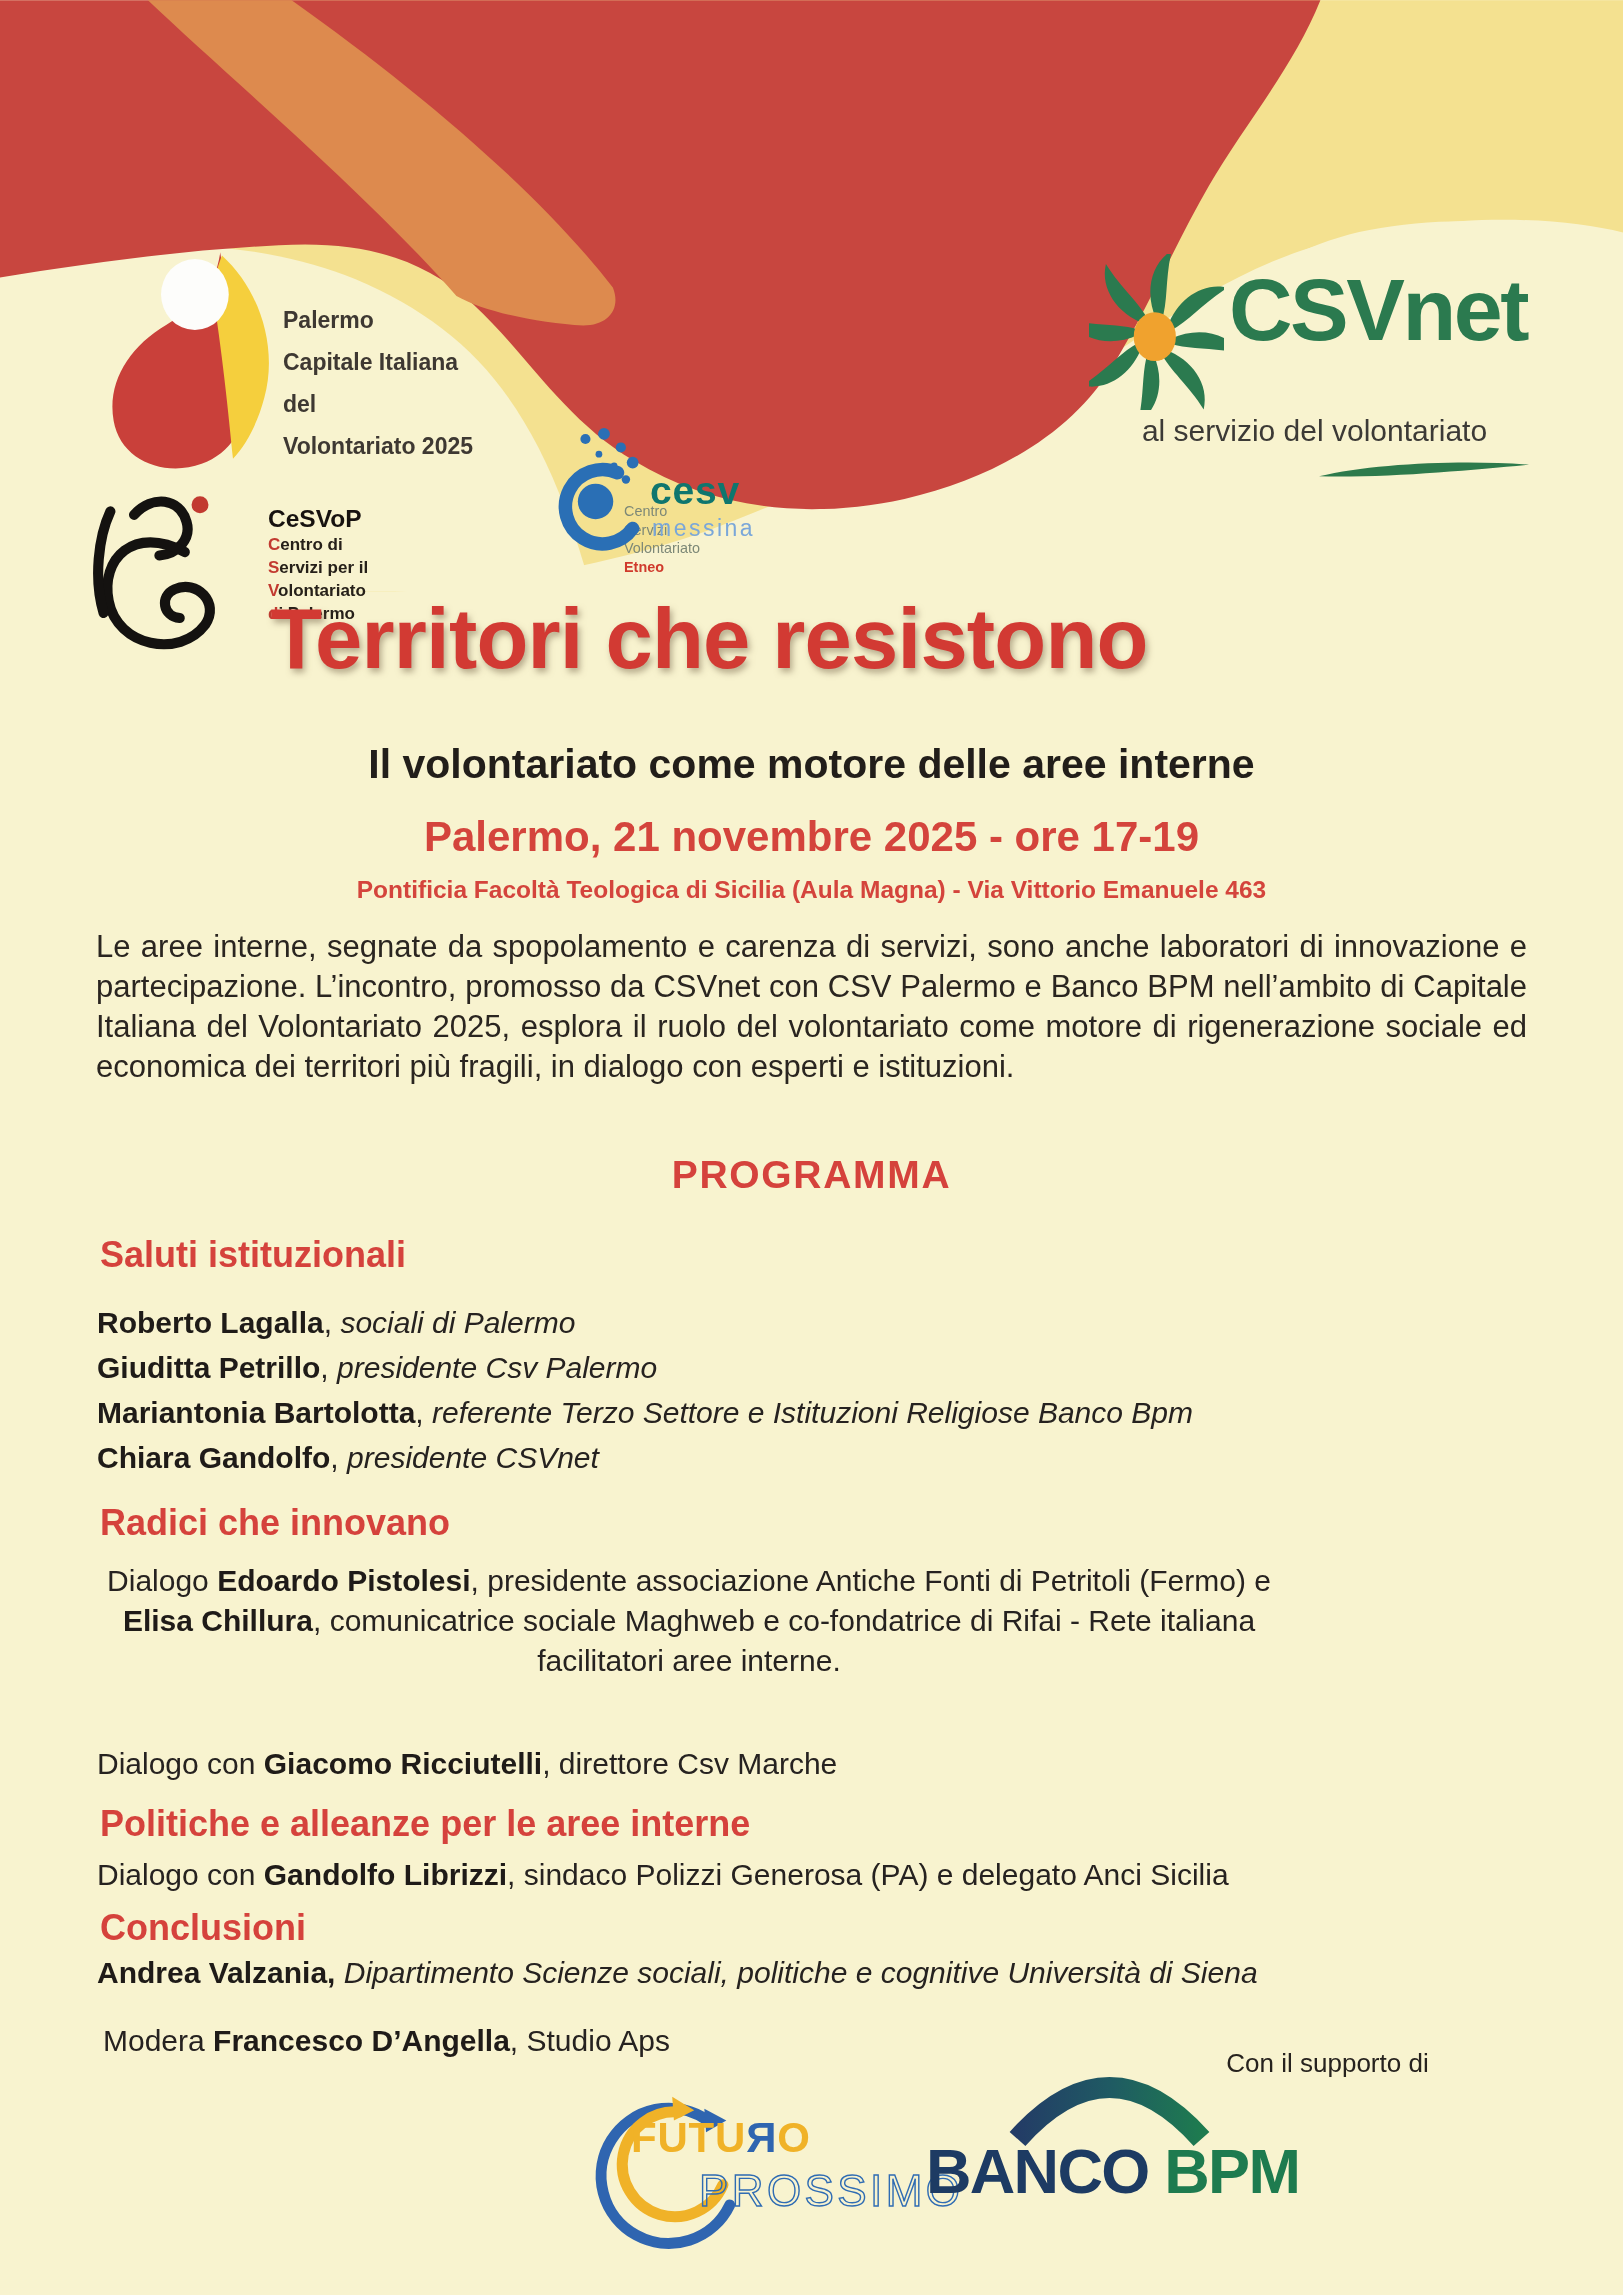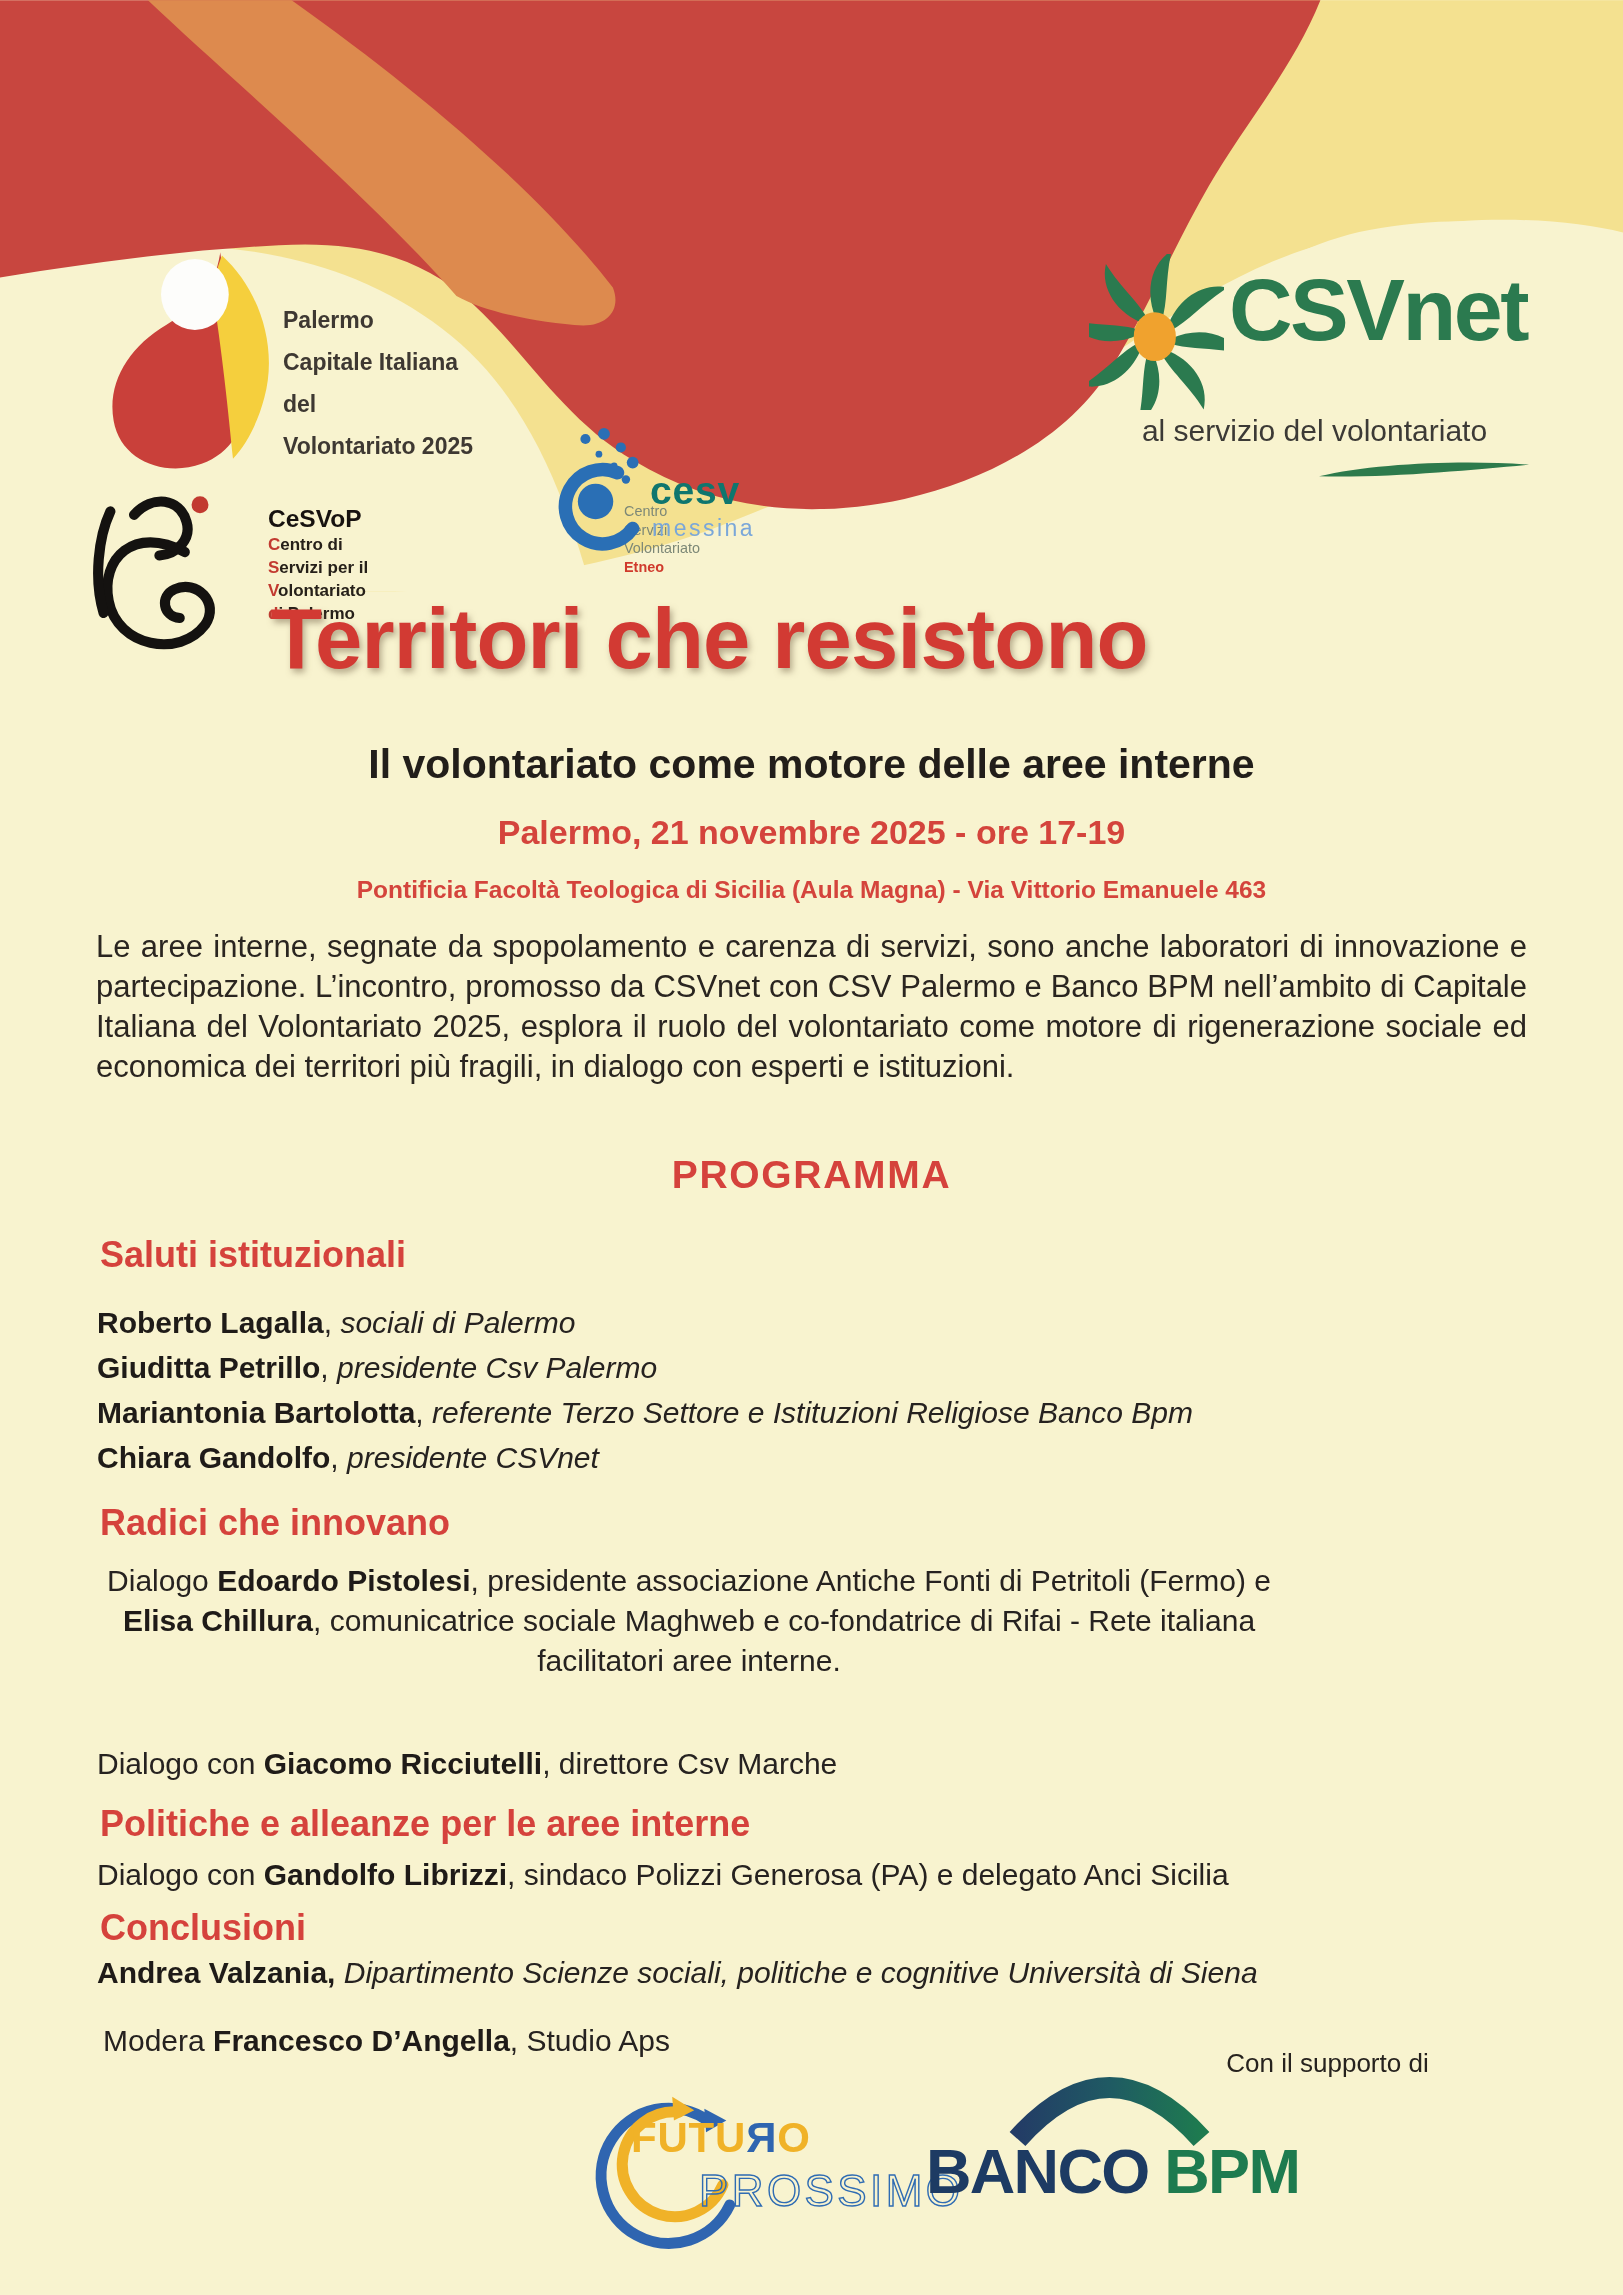--- a/index.html
+++ b/index.html
@@ -56,21 +56,21 @@
   .cesvm .cword{position:absolute;left:100px;top:42px;font-size:39px;font-weight:700;
                 color:#0f766e;letter-spacing:0.8px;}
   .cesvm .csub{position:absolute;left:102px;top:88px;font-size:23px;color:#7aa7d9;
                letter-spacing:2.5px;}
 
   
   .title{left:0;top:590px;width:1418px;text-align:center;font-size:85px;font-weight:700;
          color:#d23a33;letter-spacing:-0.8px;text-shadow:2.5px 4.2px 6px rgba(128,112,84,.55);}
   .subtitle{left:0;top:741px;width:1623px;text-align:center;font-size:41px;font-weight:700;
             color:#221e1a;}
-  .dateline{left:0;top:813px;width:1623px;text-align:center;font-size:34px;font-weight:700;
+  .dateline{left:0;top:813px;width:1623px;text-align:center;font-size:42px;font-weight:700;
             color:#d4443c;}
   .venueline{left:0;top:876px;width:1623px;text-align:center;font-size:24.5px;font-weight:700;
              color:#d4443c;}
   .intro{left:96px;top:927px;width:1431px;font-size:31px;line-height:40px;
          text-align:justify;color:#2a2520;}
   .programma{left:0;top:1153px;width:1623px;text-align:center;font-size:39px;font-weight:700;
              color:#d5423c;letter-spacing:1.7px;}
 
   .sh{left:100px;font-size:36px;font-weight:700;color:#d5423c;}
   .sh-saluti{top:1234px;}

